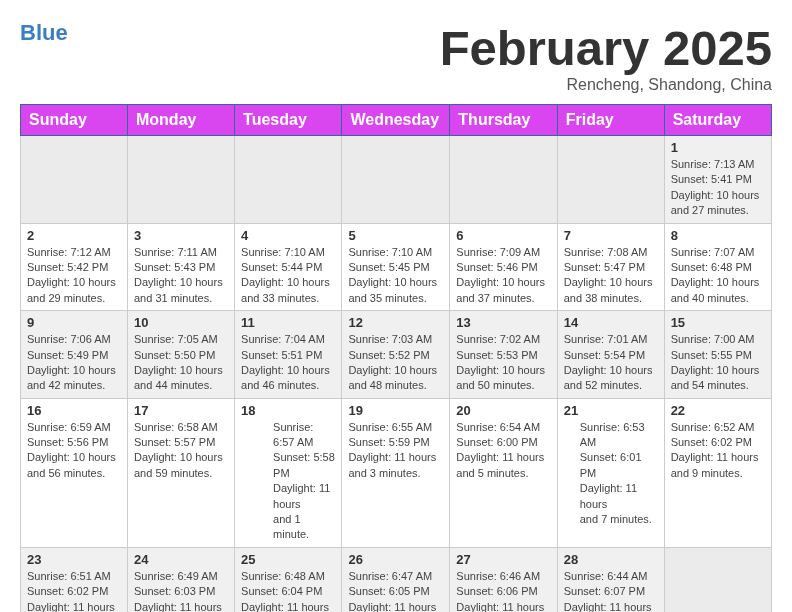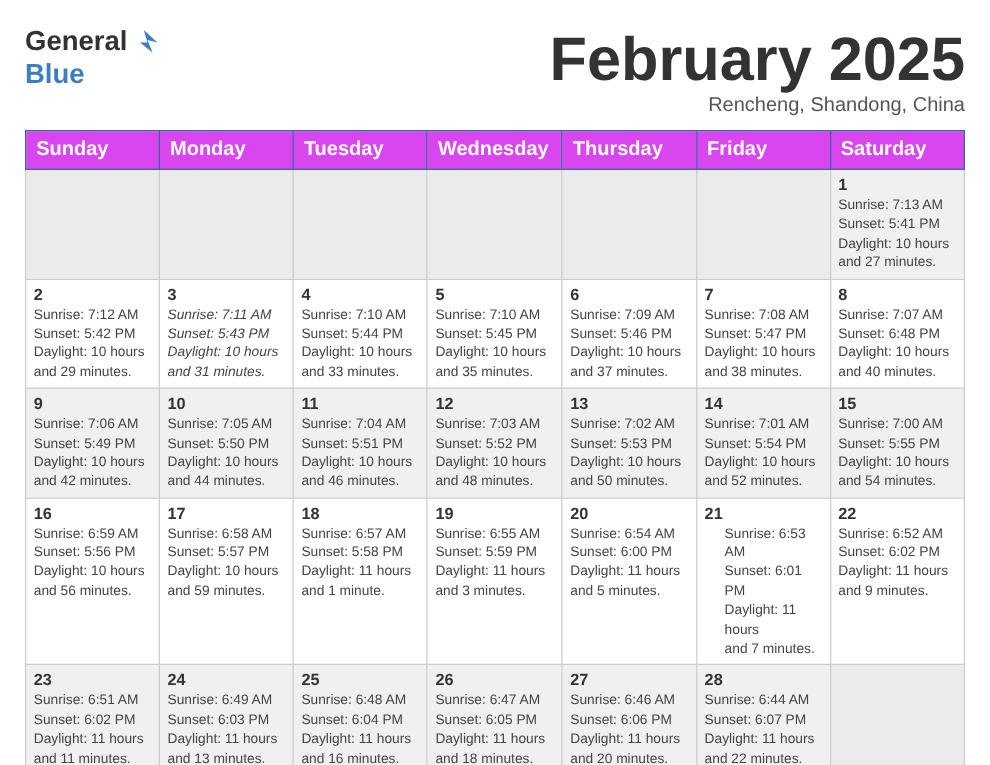--- a/index.html
+++ b/index.html
@@ -88,26 +88,20 @@
     }
     .row-shaded td.empty {
       background: #ebebeb;
     }
   </style>
 </head>
 <body>
 
 <div class="header-area">
   <div class="logo">
-    <div class="logo-row">
-      <span class="logo-general">General</span>
-      <svg width="22" height="22" viewBox="0 0 22 22" style="margin-left:2px;">
-        <polygon points="11,2 22,12 14,10 18,20 8,12 14,12" fill="#3a7fc1"></polygon>
-      </svg>
-    </div>
     <span class="logo-blue">Blue</span>
   </div>
   <div class="title-area">
     <div class="month-title">February 2025</div>
     <div class="subtitle">Rencheng, Shandong, China</div>
   </div>
 </div>
 
 <table class="calendar">
   <thead>
@@ -140,21 +134,21 @@
       <tr>
         <td>
           <span class="day-number">2</span>
           <div class="day-info" style="white-space: pre-line;">Sunrise: 7:12 AM
 Sunset: 5:42 PM
 Daylight: 10 hours
 and 29 minutes.</div>
         </td>
         <td>
           <span class="day-number">3</span>
-          <div class="day-info" style="white-space: pre-line; font-style: italic;">Sunrise: 7:11 AM
+          <div class="day-info" style="white-space: pre-line;">Sunrise: 7:11 AM
 Sunset: 5:43 PM
 Daylight: 10 hours
 and 31 minutes.</div>
         </td>
         <td>
           <span class="day-number">4</span>
           <div class="day-info" style="white-space: pre-line;">Sunrise: 7:10 AM
 Sunset: 5:44 PM
 Daylight: 10 hours
 and 33 minutes.</div>
@@ -249,21 +243,21 @@
         </td>
         <td>
           <span class="day-number">17</span>
           <div class="day-info" style="white-space: pre-line;">Sunrise: 6:58 AM
 Sunset: 5:57 PM
 Daylight: 10 hours
 and 59 minutes.</div>
         </td>
         <td>
           <span class="day-number">18</span>
-          <div class="day-info" style="white-space: pre-line;">Sunrise: 6:57 AM
+          <div class="day-info" style="white-space: pre-line; margin-left: 32px;">Sunrise: 6:57 AM
 Sunset: 5:58 PM
 Daylight: 11 hours
 and 1 minute.</div>
         </td>
         <td>
           <span class="day-number">19</span>
           <div class="day-info" style="white-space: pre-line;">Sunrise: 6:55 AM
 Sunset: 5:59 PM
 Daylight: 11 hours
 and 3 minutes.</div>

